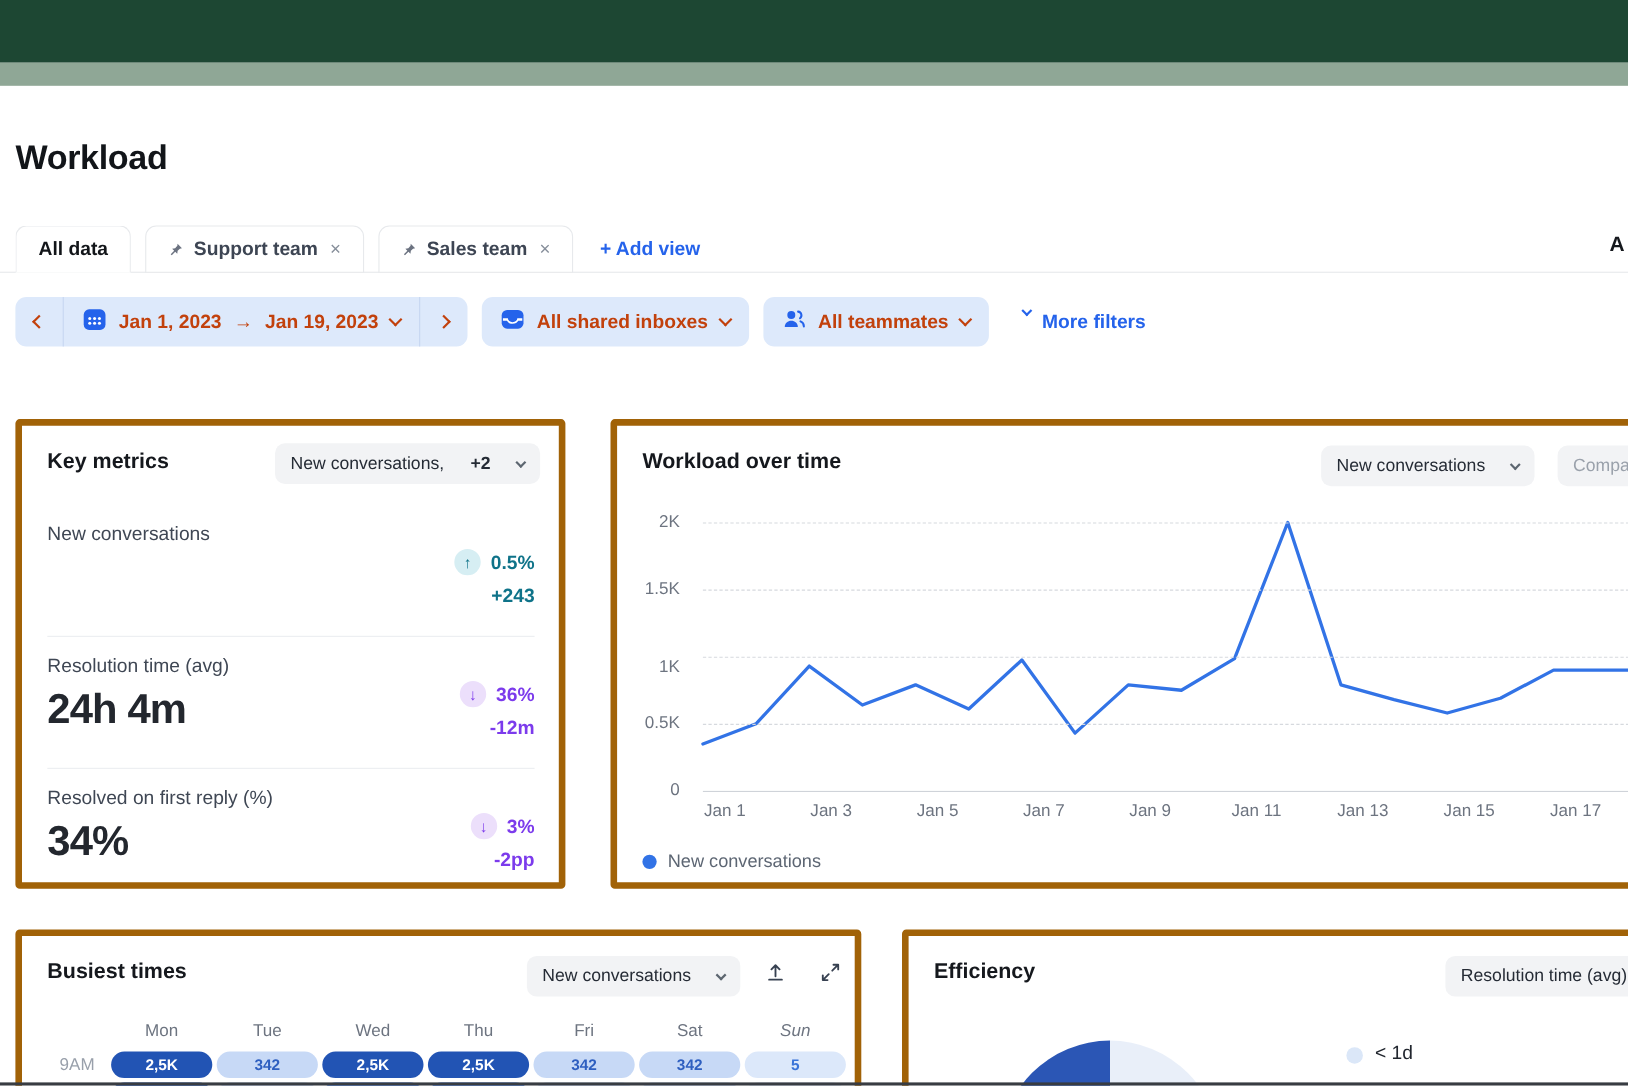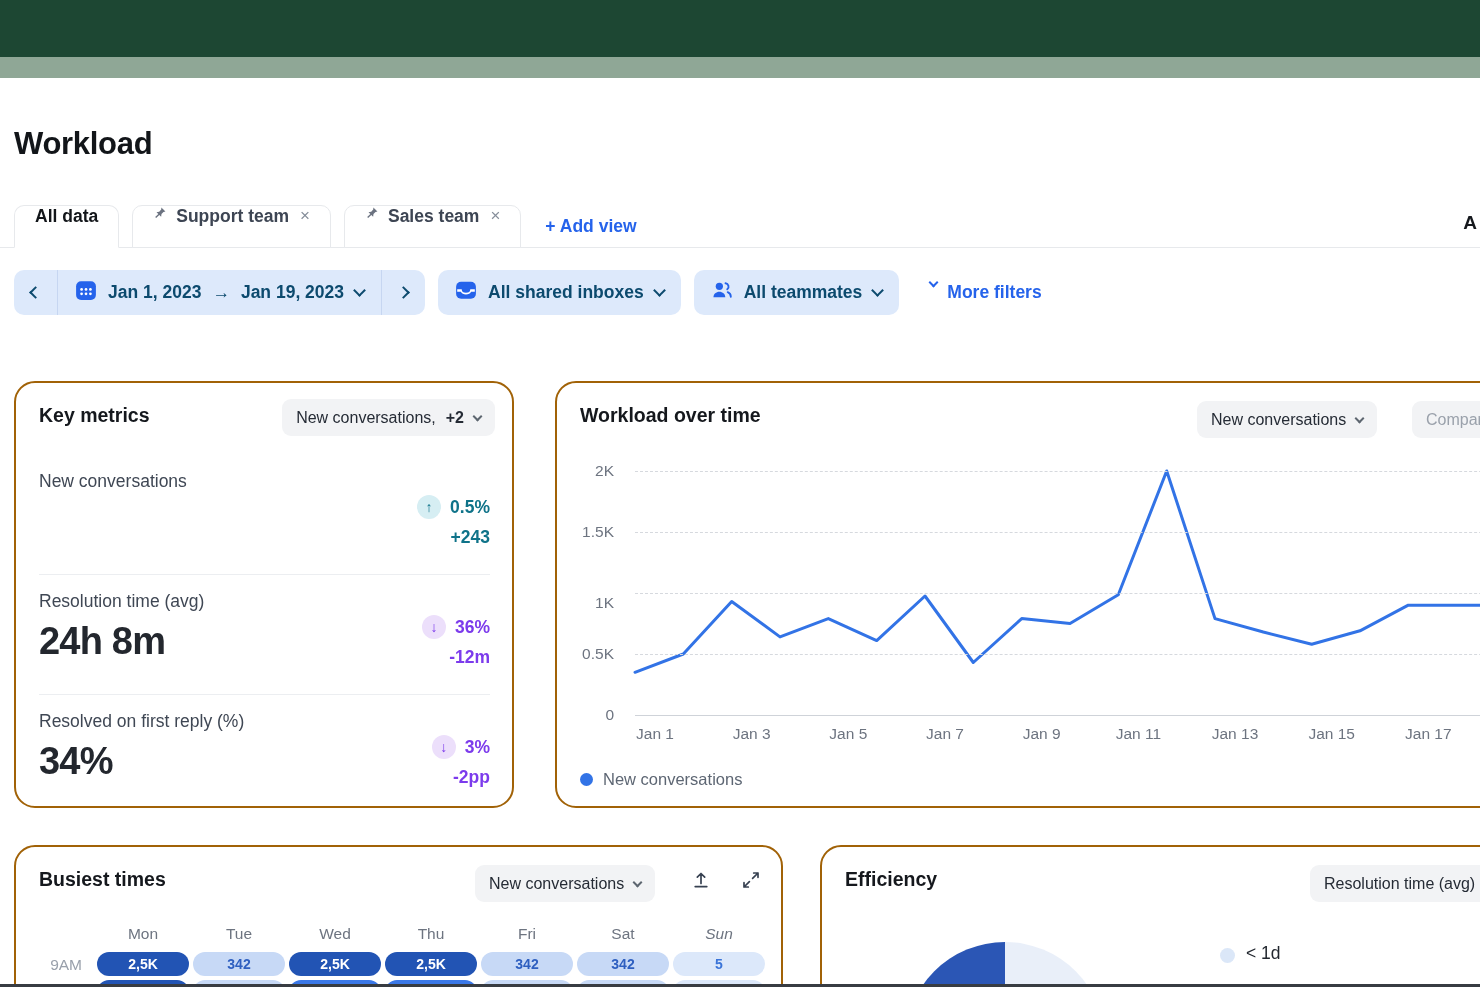--- a/index.html
+++ b/index.html
@@ -9,54 +9,54 @@
 
   .topbar { position:absolute; left:0; top:0; width:100%; height:57px; background:#1d4733; }
   .subbar { position:absolute; left:0; top:57px; width:100%; height:21px; background:#8fa796; }
 
   .page-title { position:absolute; left:14px; top:126px; font-size:31px; font-weight:800;
                 letter-spacing:-0.3px; color:#121519; }
 
   
   .tabs-row { position:absolute; left:0; top:204px; width:100%; height:44px; border-bottom:1px solid #e7e9ec; }
   .tabs { position:absolute; left:14px; bottom:-1px; display:flex; gap:13px; align-items:flex-end; }
-  .tab { display:flex; gap:9px; height:43px; padding:0 20px; background:#fff;
+  .tab { display:flex; align-items:center; gap:9px; height:43px; padding:0 20px; background:#fff;
          border:1px solid #e7e9ec; border-radius:10px 10px 0 0; font-size:17.5px; font-weight:600;
          color:#3d4553; cursor:pointer; white-space:nowrap; }
   .tab.active { color:#121519; font-weight:700; border-bottom-color:#fff; }
   .tab .close { font-size:17px; color:#868e9a; font-weight:400; margin-left:2px; }
   .tab .pin { display:flex; }
   .add-view { display:flex; align-items:center; height:43px; margin-left:11px; color:#2563eb;
               font-size:17.5px; font-weight:600; cursor:pointer; }
   .tabs-cut { position:absolute; right:3px; top:8px; font-size:19px; font-weight:600; color:#15181d; }
 
   
   .filters { position:absolute; left:14px; top:270px; display:flex; gap:13px; align-items:center; height:45px; }
   .fpill { display:flex; align-items:center; background:#dde9fb; border-radius:10px; height:45px;
-           font-size:17.5px; font-weight:600; color:#0c4a6e; }
+           font-size:17.5px; font-weight:600; color:#c2410c; }
   .fpill .seg { display:flex; align-items:center; justify-content:center; height:100%; padding:0 17px; cursor:pointer; }
   .fpill .vdiv { width:1px; height:45px; background:#c6d6f1; }
   .date-main { display:flex; align-items:center; gap:11px; padding:0 17px; cursor:pointer; }
   .chev { display:inline-block; width:9px; height:9px; border-right:2.2px solid currentColor;
           border-bottom:2.2px solid currentColor; }
   .chev.down { transform:rotate(45deg); margin-top:-5px; }
   .chev.left { transform:rotate(135deg); }
   .chev.right{ transform:rotate(-45deg); }
   .more-filters { display:flex; align-items:flex-start; gap:10px; color:#2563eb; font-size:17.5px;
                   font-weight:600; margin-left:18px; cursor:pointer; }
   .more-filters .chev { width:7px; height:7px; border-width:2px; margin-top:-3px; }
 
   
-  .card { position:absolute; background:#fff; border:2px solid #a16207; border-radius:21px; }
+  .card { position:absolute; background:#fff; border:6px solid #a16207; border-radius:4px; }
   #card-km   { left:14px;  top:381px; width:500px; height:427px; }
   #card-line { left:555px; top:381px; width:960px; height:427px; }
   #card-busy { left:14px;  top:845px; width:769px; height:230px; }
   #card-eff  { left:820px; top:845px; width:700px; height:230px; }
   .card-title { position:absolute; left:23px; top:21px; font-size:19.5px; font-weight:700; color:#15181d; }
-  .gpill { position:absolute; display:flex; align-items:center; gap:10px; background:#f2f3f5;
+  .gpill { position:absolute; display:flex; align-items:center; gap:24px; background:#f2f3f5;
            border-radius:9px; font-size:16px; color:#252b35; padding:0 14px; height:37px; cursor:pointer;
            white-space:nowrap; }
   .gpill .chev { width:7px; height:7px; border-width:2px; color:#5d6670; margin-top:-3px; }
 
   
   #km-selector { right:17px; top:16px; }
   #km-selector .badge { font-weight:700; }
   .km-row { position:absolute; left:23px; right:22px; height:110px; }
   .km-label { font-size:17.5px; color:#3f4754; }
   .km-value { margin-top:8px; font-size:38px; font-weight:700; color:#23272e; letter-spacing:-0.8px; }
@@ -219,21 +219,21 @@
           <span class="arrow-c teal-bg">↑</span>
           <span>0.5%</span>
         </div>
       <div class="l2">+243</div>
     </div>
   </div>
   <div class="km-div" style="top:191px;"></div>
 
   <div class="km-row" style="top:208px;">
     <div class="km-label">Resolution time (avg)</div>
-    <div class="km-value">24h 8m</div>
+    <div class="km-value">24h 4m</div>
     <div class="km-change purple">
       <div class="l1">
           <span class="arrow-c purple-bg">↓</span>
           <span>36%</span>
         </div>
       <div class="l2">-12m</div>
     </div>
   </div>
   <div class="km-div" style="top:311px;"></div>
 

